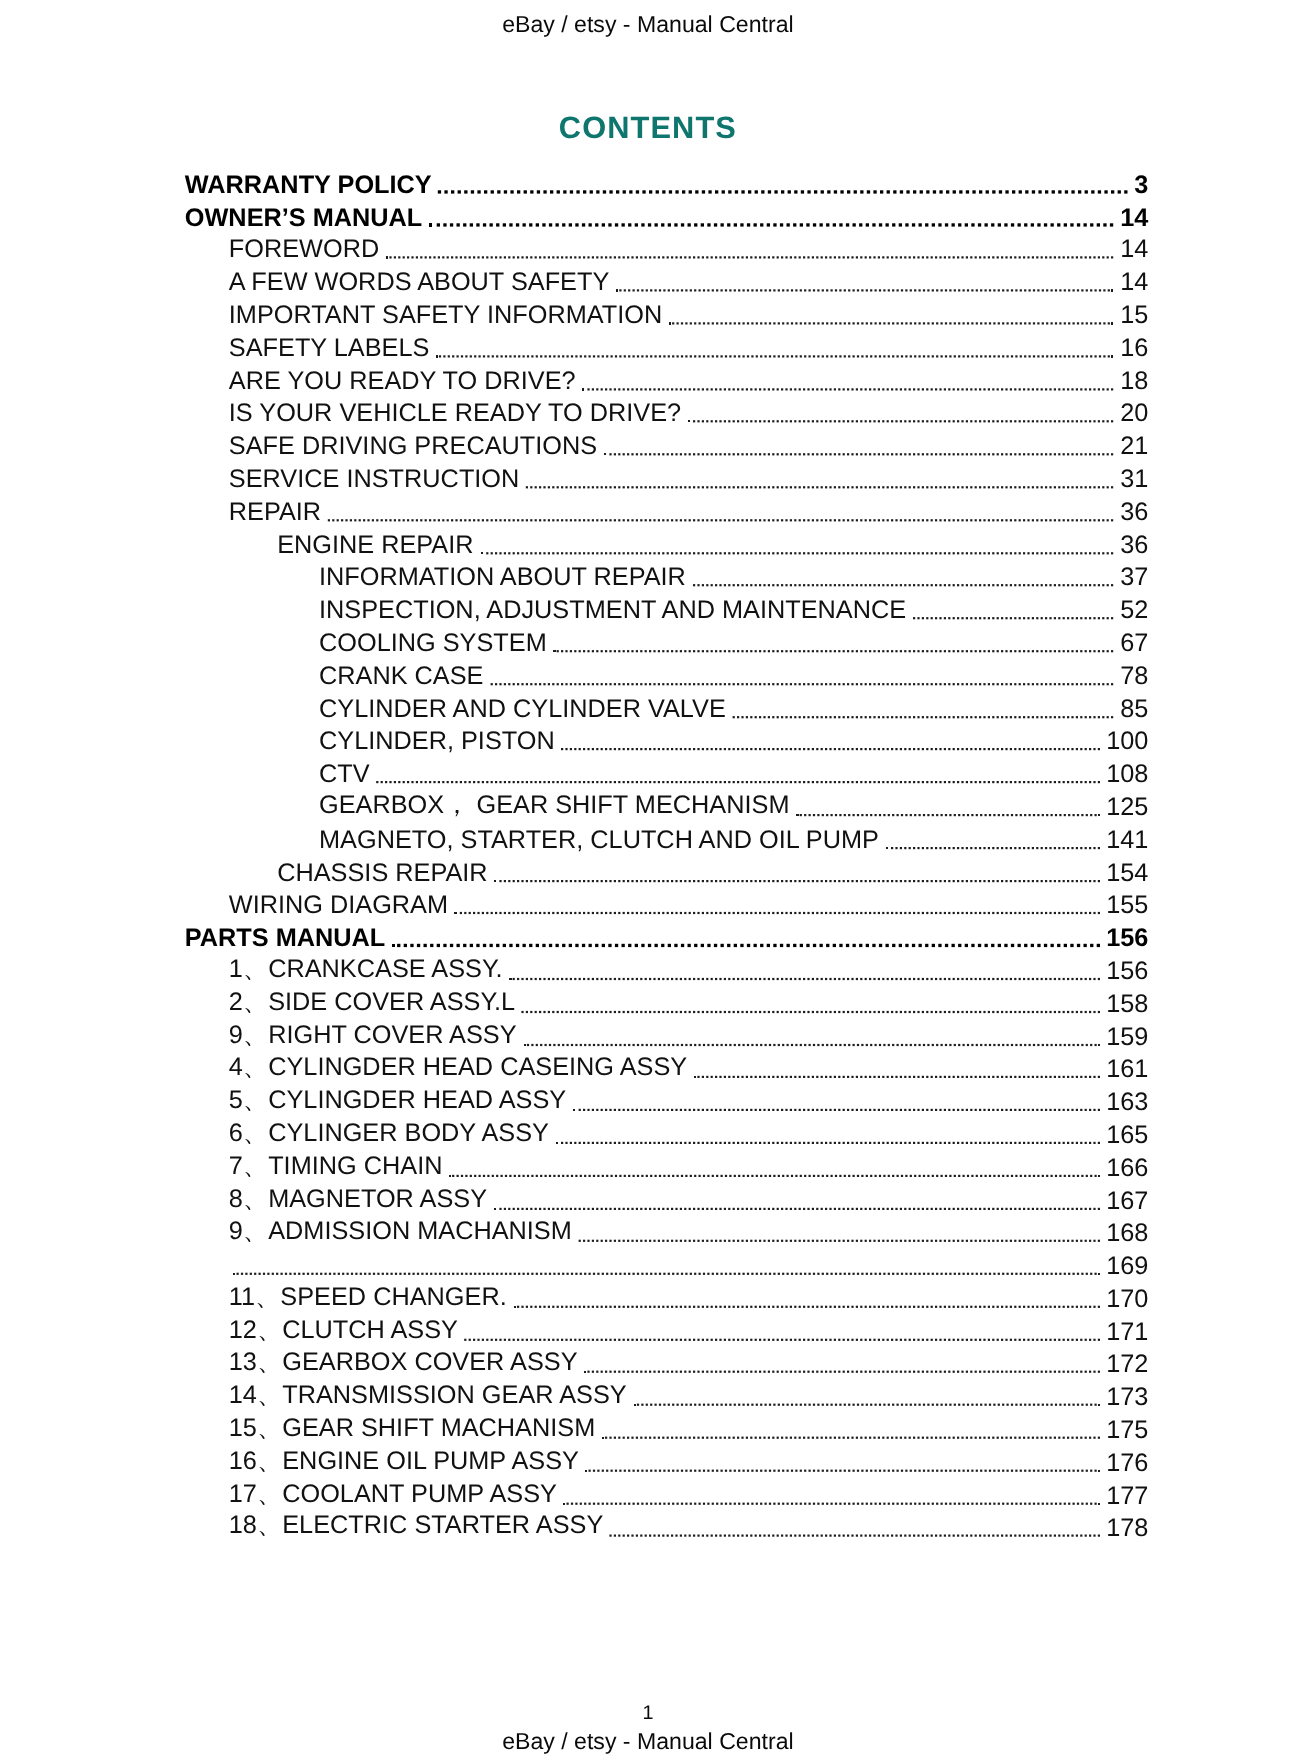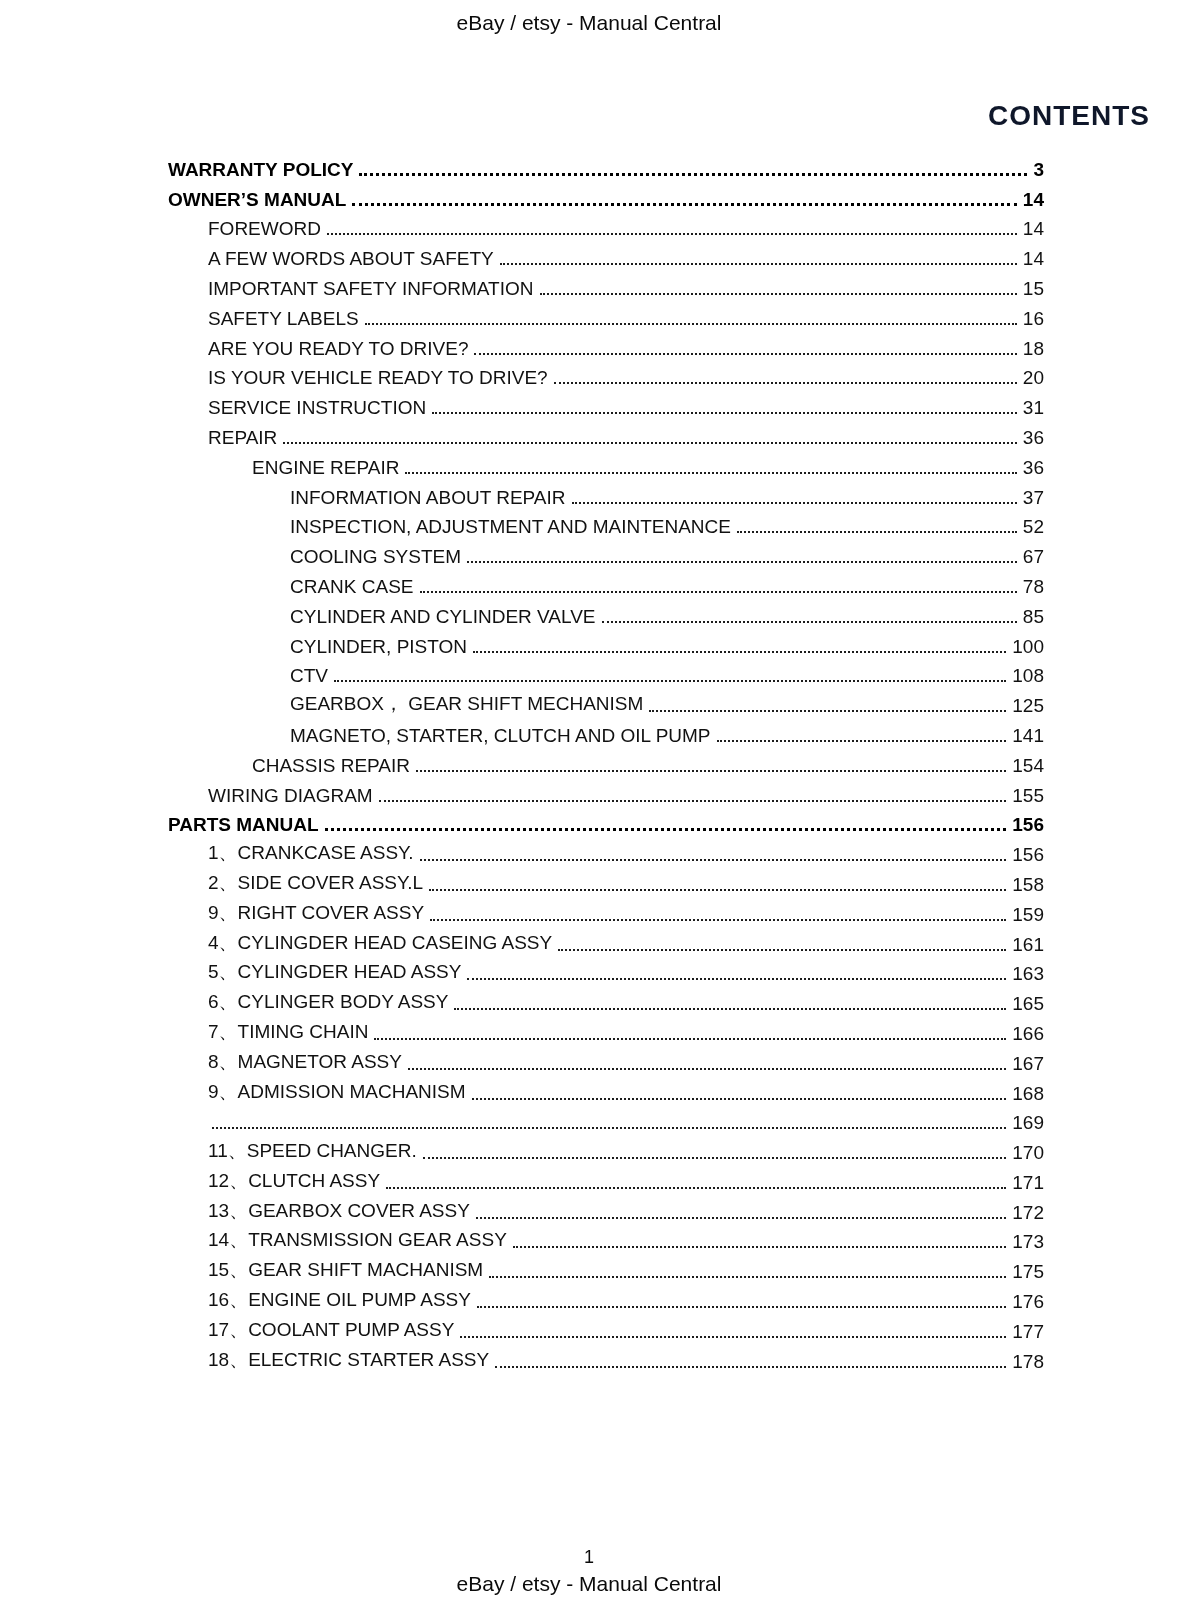--- a/index.html
+++ b/index.html
@@ -24,37 +24,37 @@
     right: 0;
     text-align: center;
     font-size: 21px;
     color: #0a0a0a;
   }
   .contents-title {
     position: absolute;
     top: 100px;
     left: 0;
     right: 0;
-    text-align: right;
+    text-align: center;
     font-size: 28px;
     font-weight: 700;
     letter-spacing: 1px;
-    color: #0f172a;
+    color: #0f766e;
   }
   .toc {
     position: absolute;
     top: 151px;
     left: 140px;
     right: 106px;
   }
   .toc-row {
     display: flex;
     align-items: flex-end;
     height: 29.8px;
-    font-size: 19px;
+    font-size: 23px;
     color: #111111;
   }
   .toc-row.bold {
     font-weight: 700;
     color: #000000;
   }
   .toc-label {
     white-space: nowrap;
     padding-right: 2px;
   }
@@ -138,20 +138,25 @@
     <span class="toc-label">ARE YOU READY TO DRIVE?</span>
     <span class="toc-leader"></span>
     <span class="toc-page">18</span>
   </div>
       <div class="toc-row level-1">
     <span class="toc-label">IS YOUR VEHICLE READY TO DRIVE?</span>
     <span class="toc-leader"></span>
     <span class="toc-page">20</span>
   </div>
       <div class="toc-row level-1">
+    <span class="toc-label">SAFE DRIVING PRECAUTIONS</span>
+    <span class="toc-leader"></span>
+    <span class="toc-page">21</span>
+  </div>
+      <div class="toc-row level-1">
     <span class="toc-label">SERVICE INSTRUCTION</span>
     <span class="toc-leader"></span>
     <span class="toc-page">31</span>
   </div>
       <div class="toc-row level-1">
     <span class="toc-label">REPAIR</span>
     <span class="toc-leader"></span>
     <span class="toc-page">36</span>
   </div>
       <div class="toc-row level-2">

